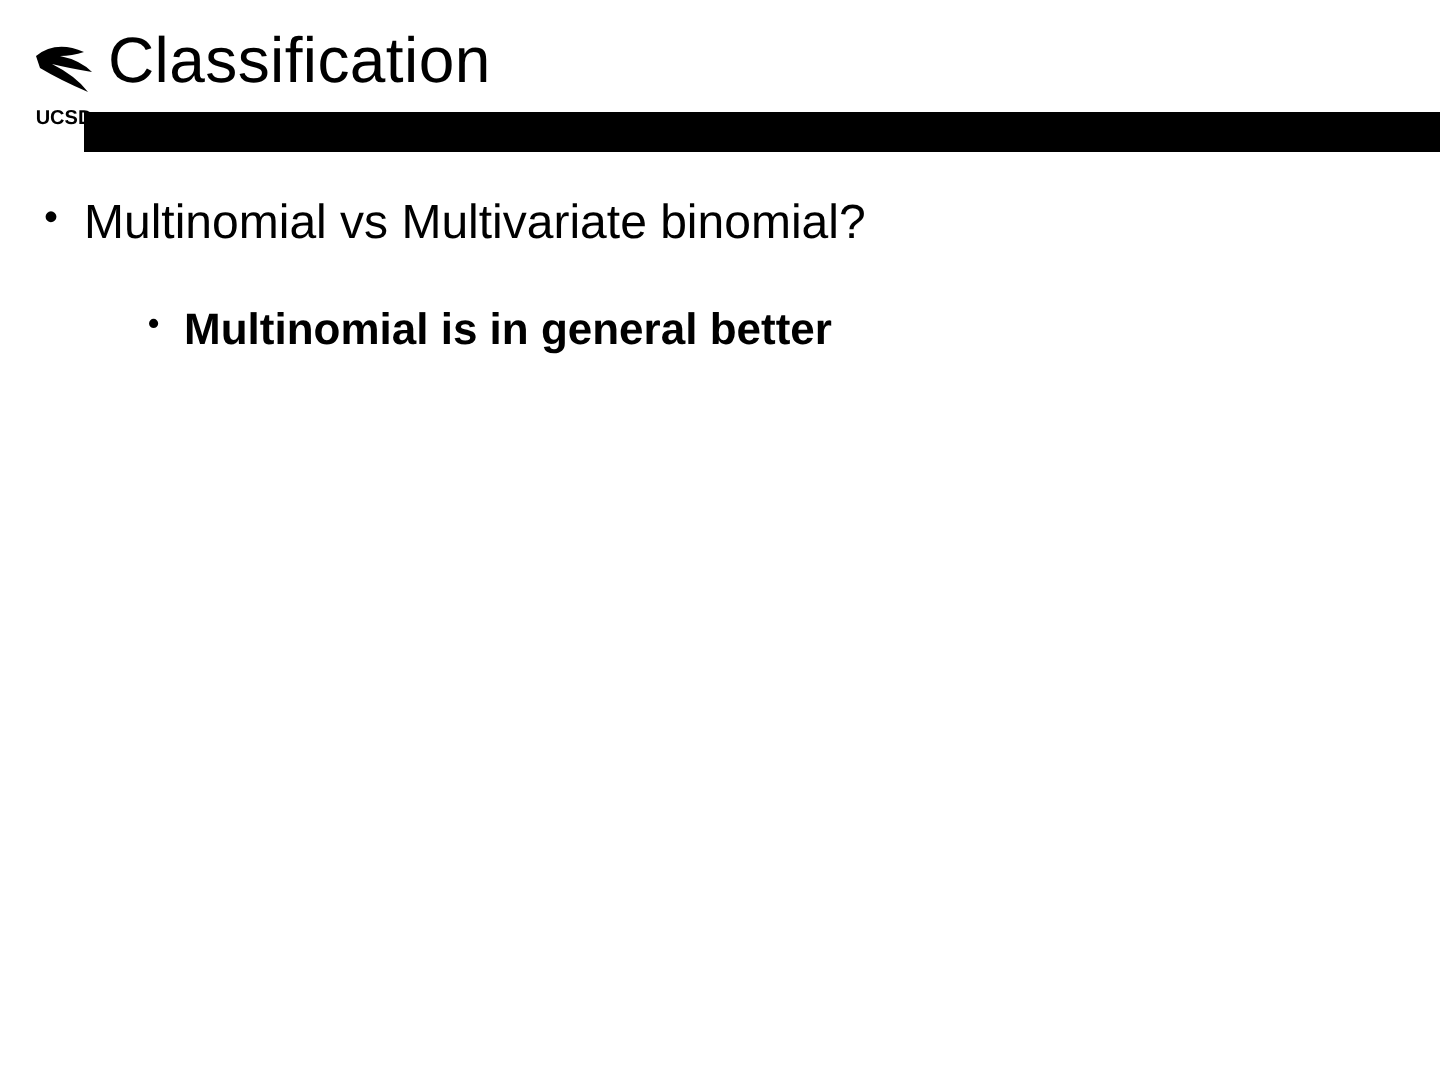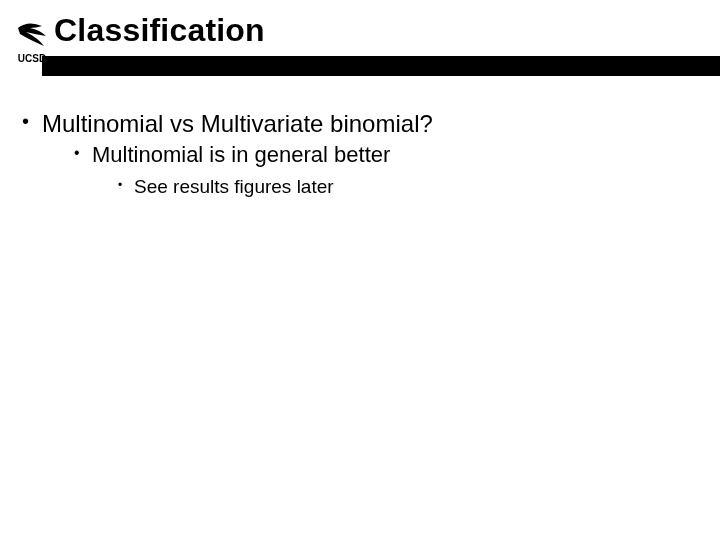--- a/index.html
+++ b/index.html
@@ -26,34 +26,34 @@
     left: 16px;
     top: 18px;
     width: 32px;
     height: 48px;
   }
   .title {
     position: absolute;
     left: 54px;
     top: 12px;
     font-size: 32px;
-    font-weight: 700;
+    font-weight: 400;
     letter-spacing: 0.2px;
   }
   .black-bar {
     position: absolute;
     left: 42px;
     top: 56px;
     right: 0;
     height: 20px;
     background: #000;
   }
   .body {
     position: absolute;
-    top: 108px;
+    top: 96px;
     left: 20px;
     right: 20px;
   }
   ul.level1 {
     list-style: none;
     padding: 0;
     margin: 0;
   }
   ul.level1 > li {
     position: relative;
@@ -119,26 +119,21 @@
       </svg>
     </div>
     <div class="title">Classification</div>
     <div class="black-bar"></div>
   </div>
 
   <div class="body">
     <ul class="level1">
       <li>
         <span>Multinomial vs Multivariate binomial?</span>
-        <ul class="level2" style="">
+        <ul class="level2" style="margin-top:22px;font-weight:bold;">
           <li>
             <span>Multinomial is in general better</span>
-            <ul class="level3" style="margin-top:4px;">
-              <li>
-                <span>See results figures later</span>
-              </li>
-            </ul>
           </li>
         </ul>
       </li>
     </ul>
   </div>
 </div>
 
 </body></html>

